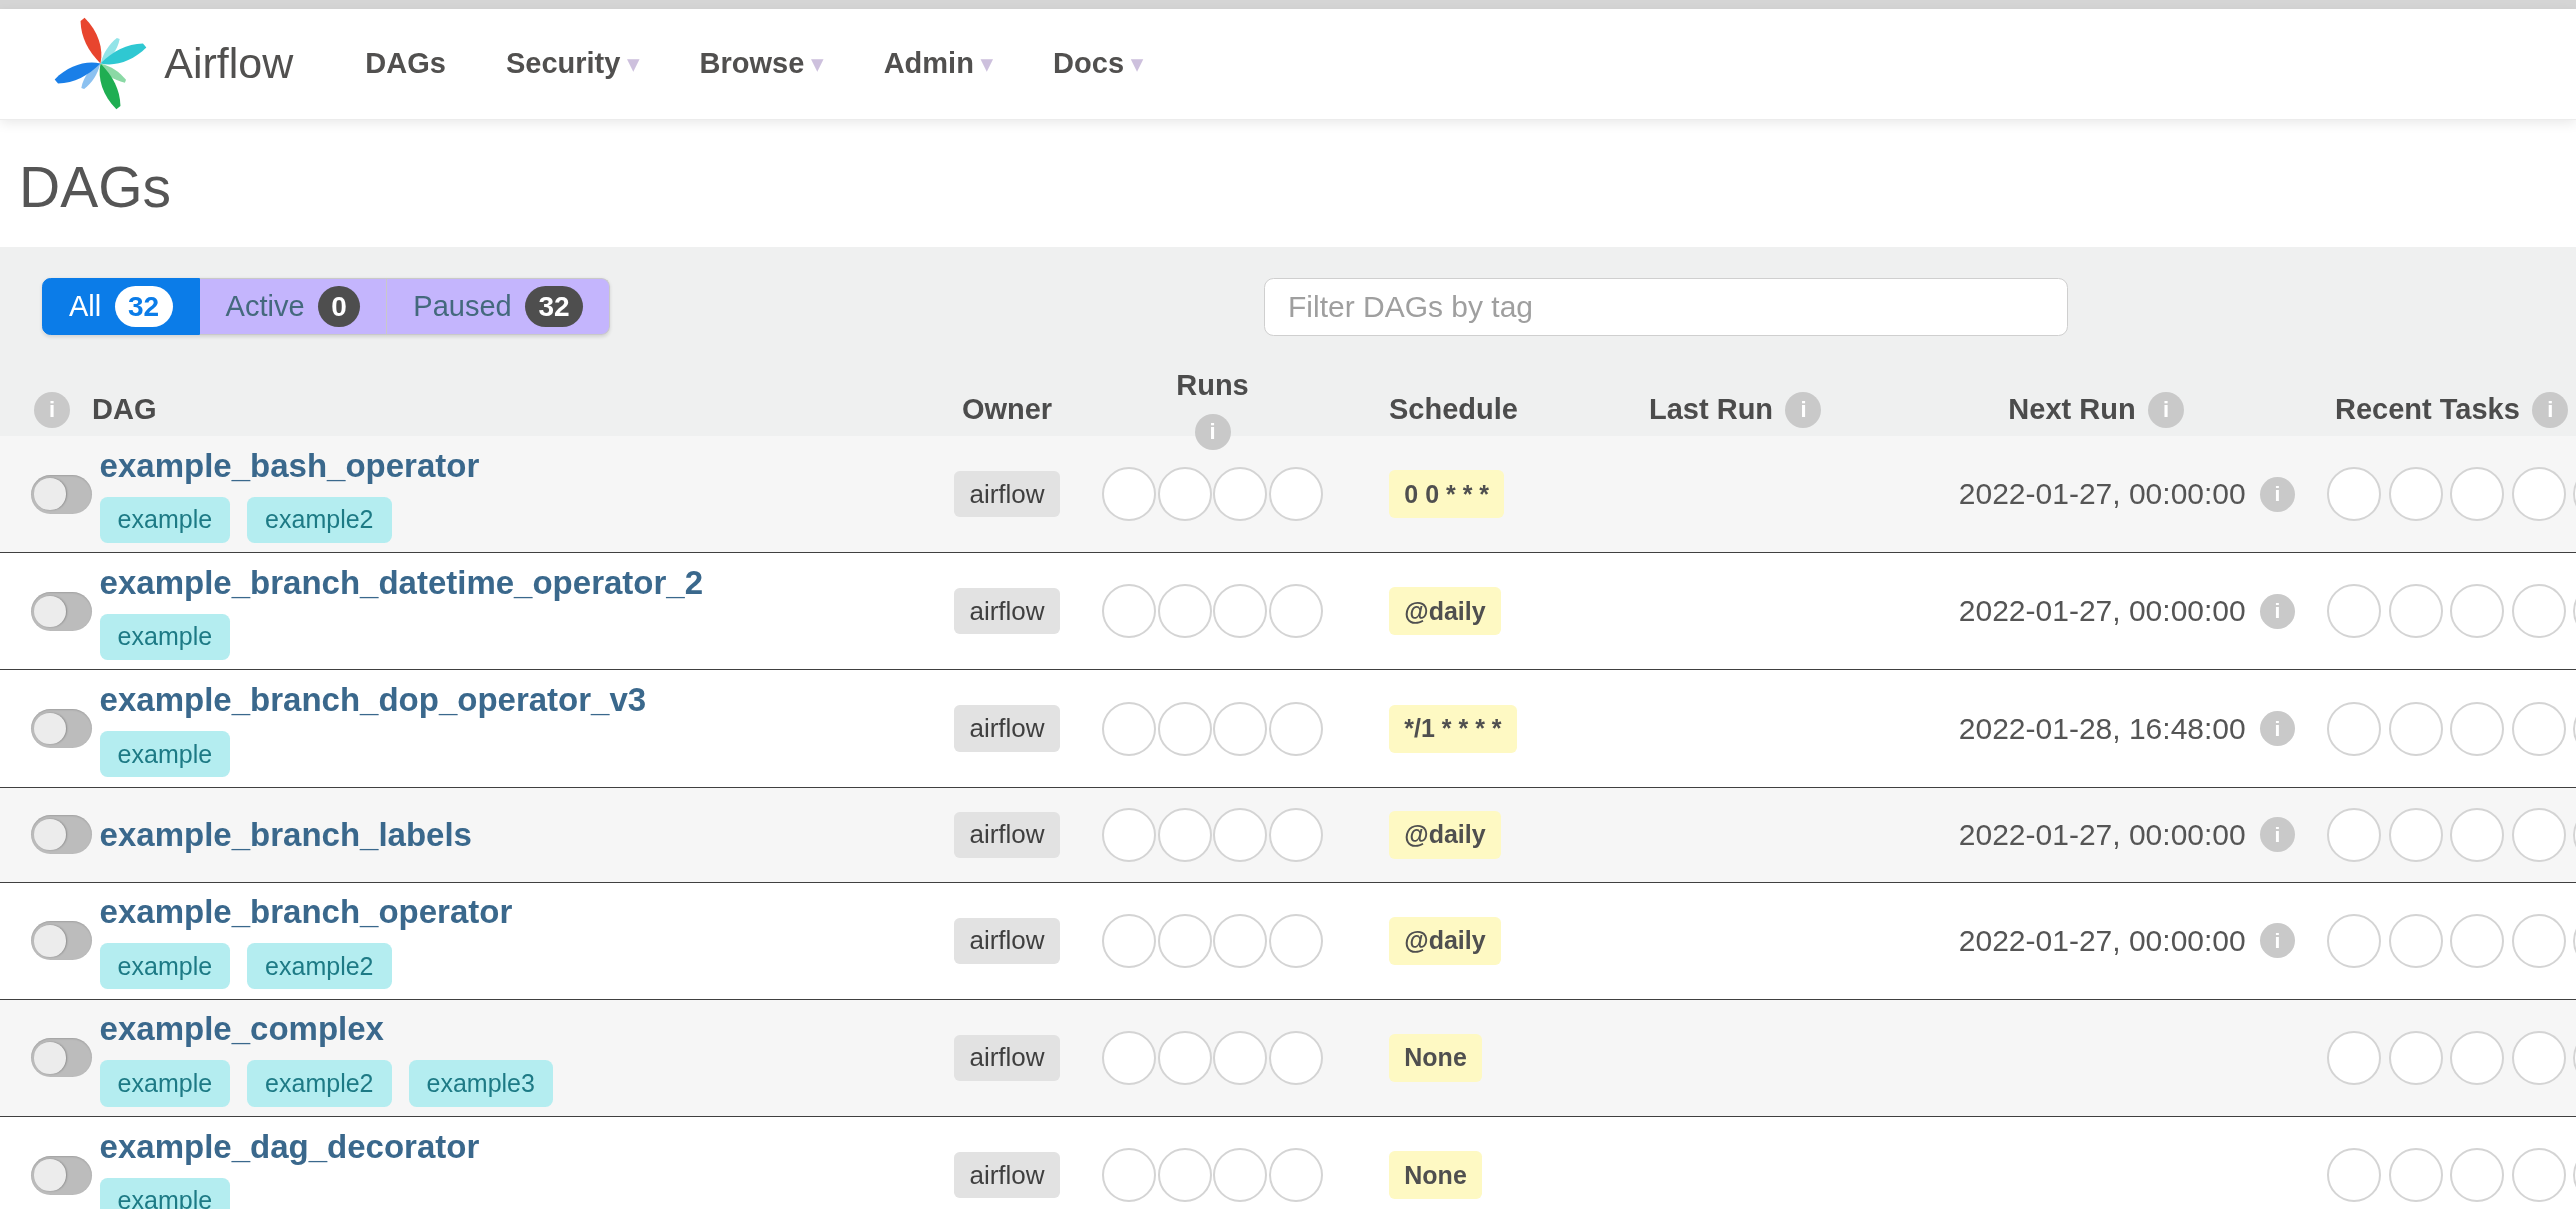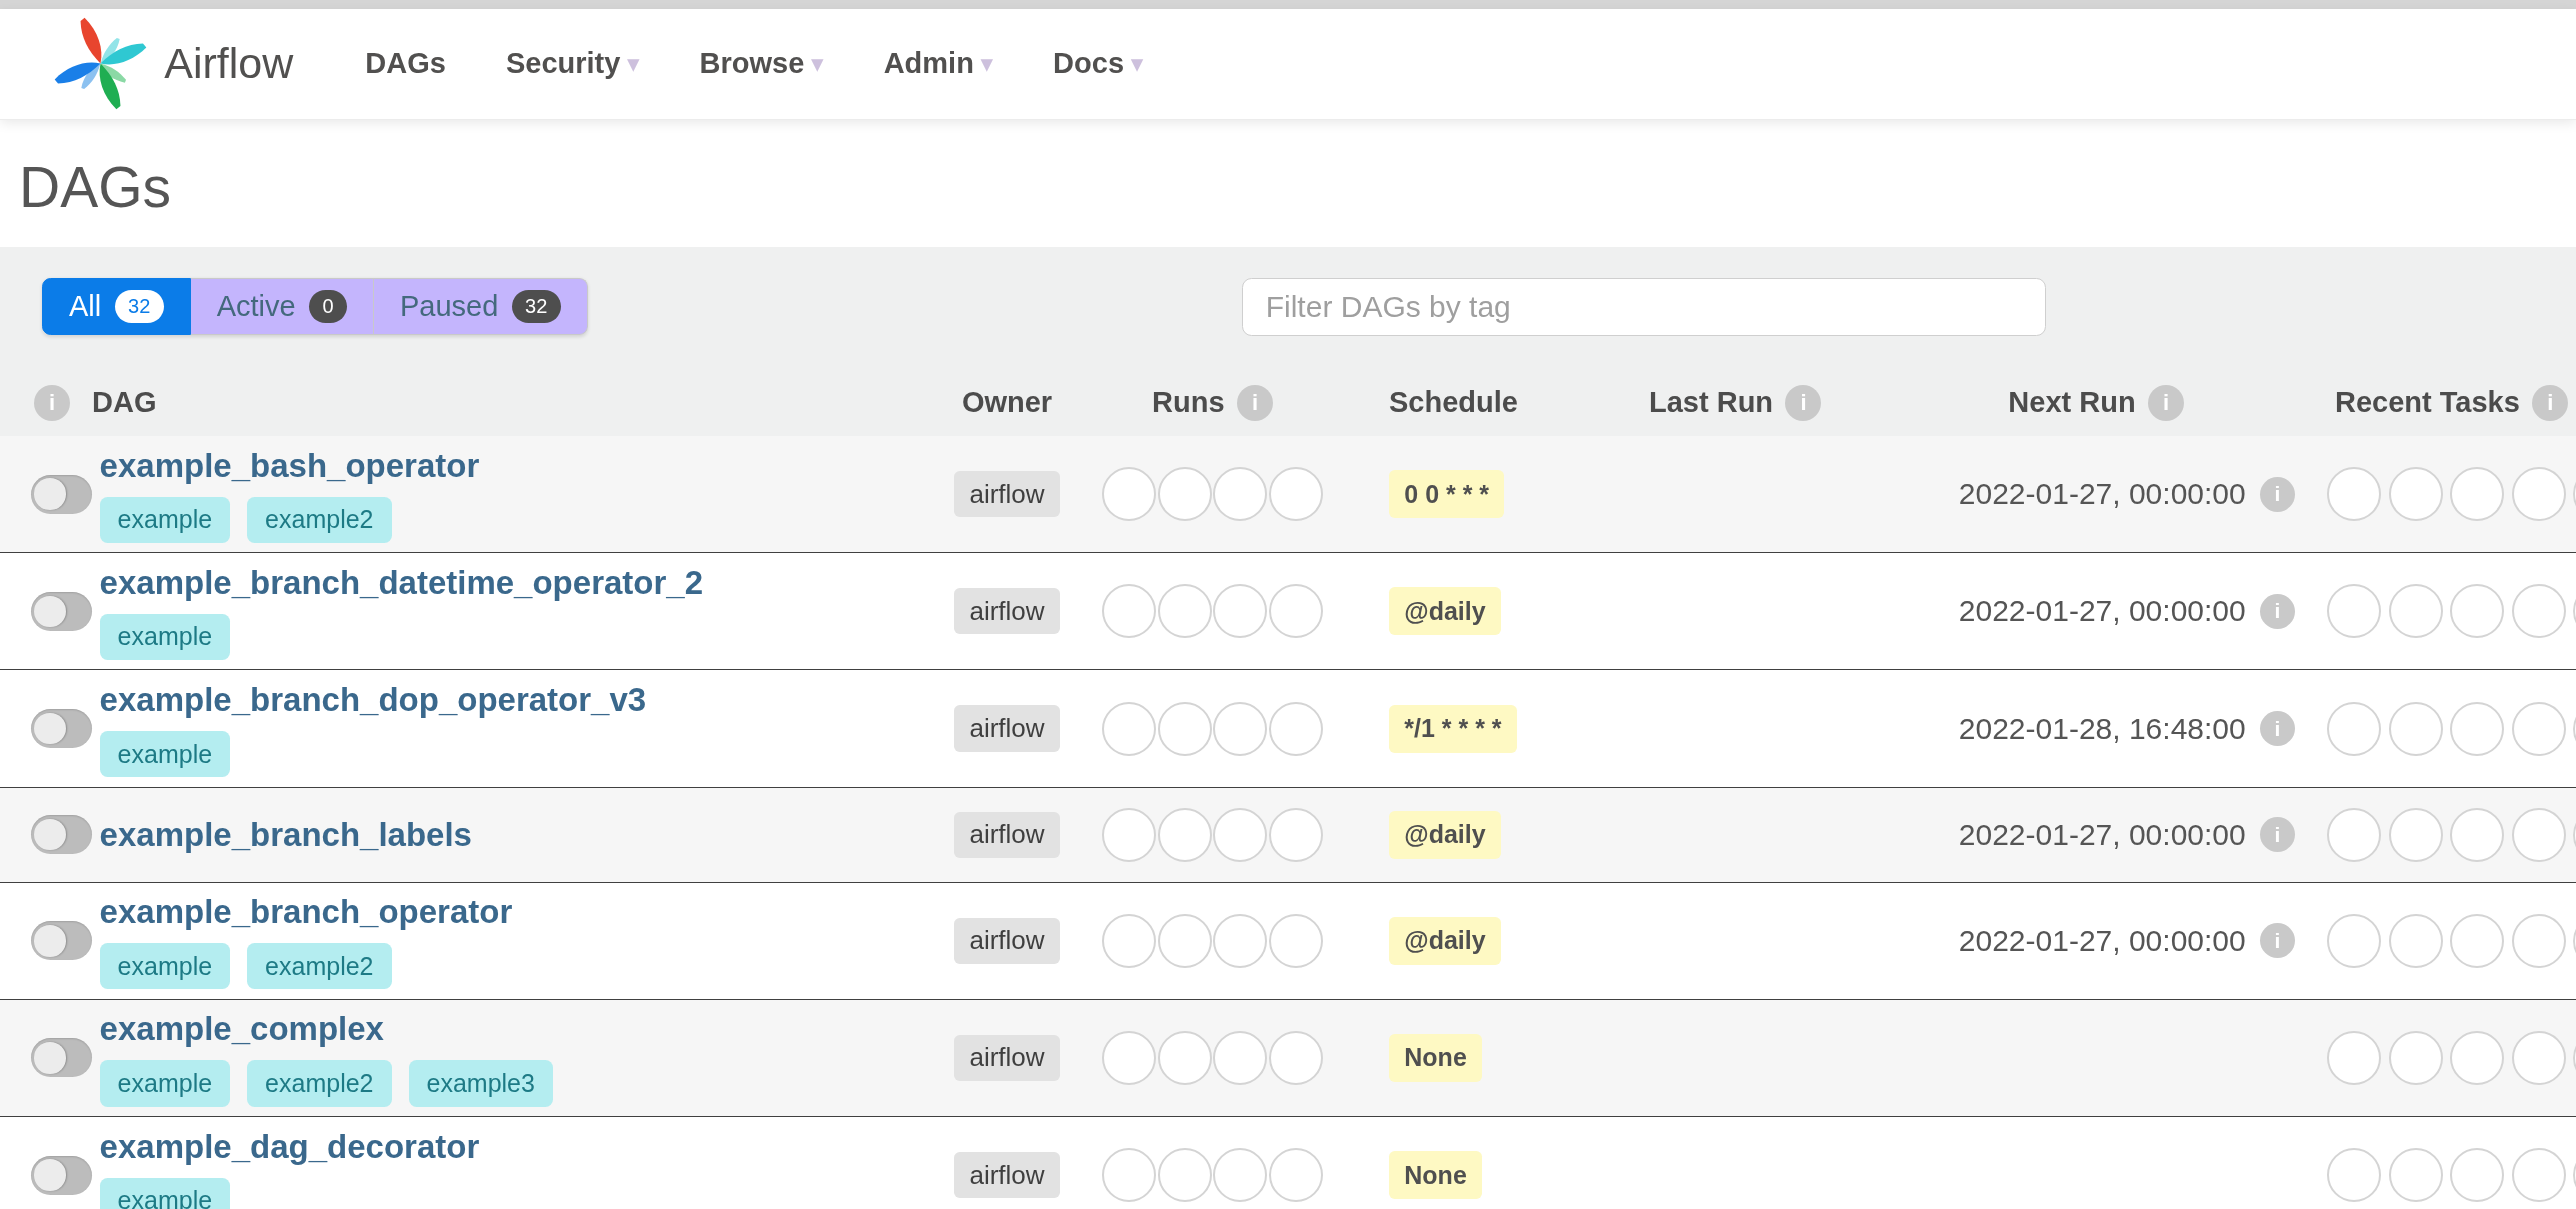--- a/index.html
+++ b/index.html
@@ -27,39 +27,39 @@
   .panel { background:#eff0f0; width:100%; height:952px; padding-top:31.5px; }
 
   .toolbar { display:flex; align-items:center; padding-left:42px; height:57px; }
   .tabs { display:flex; border-radius:8.6px; box-shadow:0 1.9px 3.8px rgba(0,0,0,.12); }
   .tab { display:flex; align-items:center; height:57px; padding:0 26px; font-size:29px;
          background:#c4b5fd; border:1px solid #c9c9c9; border-left-width:0; cursor:pointer;
          color:#44697d; font-family:inherit; }
   .tab:first-child { border-left-width:1px; border-radius:8.6px 0 0 8.6px; }
   .tab:last-child { border-radius:0 8.6px 8.6px 0; }
   .tab.active { background:#0b7ce8; border-color:#0b7ce8; color:#fff; }
-  .tab-badge { margin-left:13.4px; font-size:20px; font-weight:400; background:#4e4e4e;
+  .tab-badge { margin-left:13.4px; font-size:28px; font-weight:700; background:#4e4e4e;
                color:#fff; border-radius:21px; padding:4.8px 13.4px; }
   .tab.active .tab-badge { background:#fff; color:#0b7ce8; }
 
   .filter-input { margin-left:654px; width:804px; height:58px; border:1.9px solid #cfcfcf;
                   border-radius:9.5px; font-size:30px; padding:0 23px; color:#444;
                   font-family:inherit; background:#fff; outline:none; }
   .filter-input::placeholder { color:#9f9f9f; }
 
   
   .grid-row { display:grid;
       grid-template-columns:92px 848px 134px 277px 248px 286px 410px minmax(0,1fr);
       align-items:center; }
   .thead { margin-top:34px; height:67px; font-size:29px; font-weight:700; color:#4c4c4c; }
   .th { display:flex; align-items:center; }
   .th-gap { gap:12.4px; }
   .c-toggle-h { padding-left:34px; }
   .c-owner-h { justify-content:center; }
-  .c-runs-h { justify-content:center; }
+  .c-runs-h { justify-content:center;flex-direction:column; }
   .c-sched-h { padding-left:38px; }
   .c-last-h { padding-left:50px; }
   .c-next-h { justify-content:flex-end; padding-right:111px; }
   .c-recent-h { padding-left:40px; }
 
   .info-icon { width:36px; height:36px; min-width:36px; border-radius:50%; background:#c9c9c9;
                color:#fff; font-weight:700; font-size:22px; display:inline-flex;
                align-items:center; justify-content:center; font-style:normal; }
 
   .trow { background:#fff; border-top:1px solid #404040; min-height:95px; padding:9.5px 0; }

